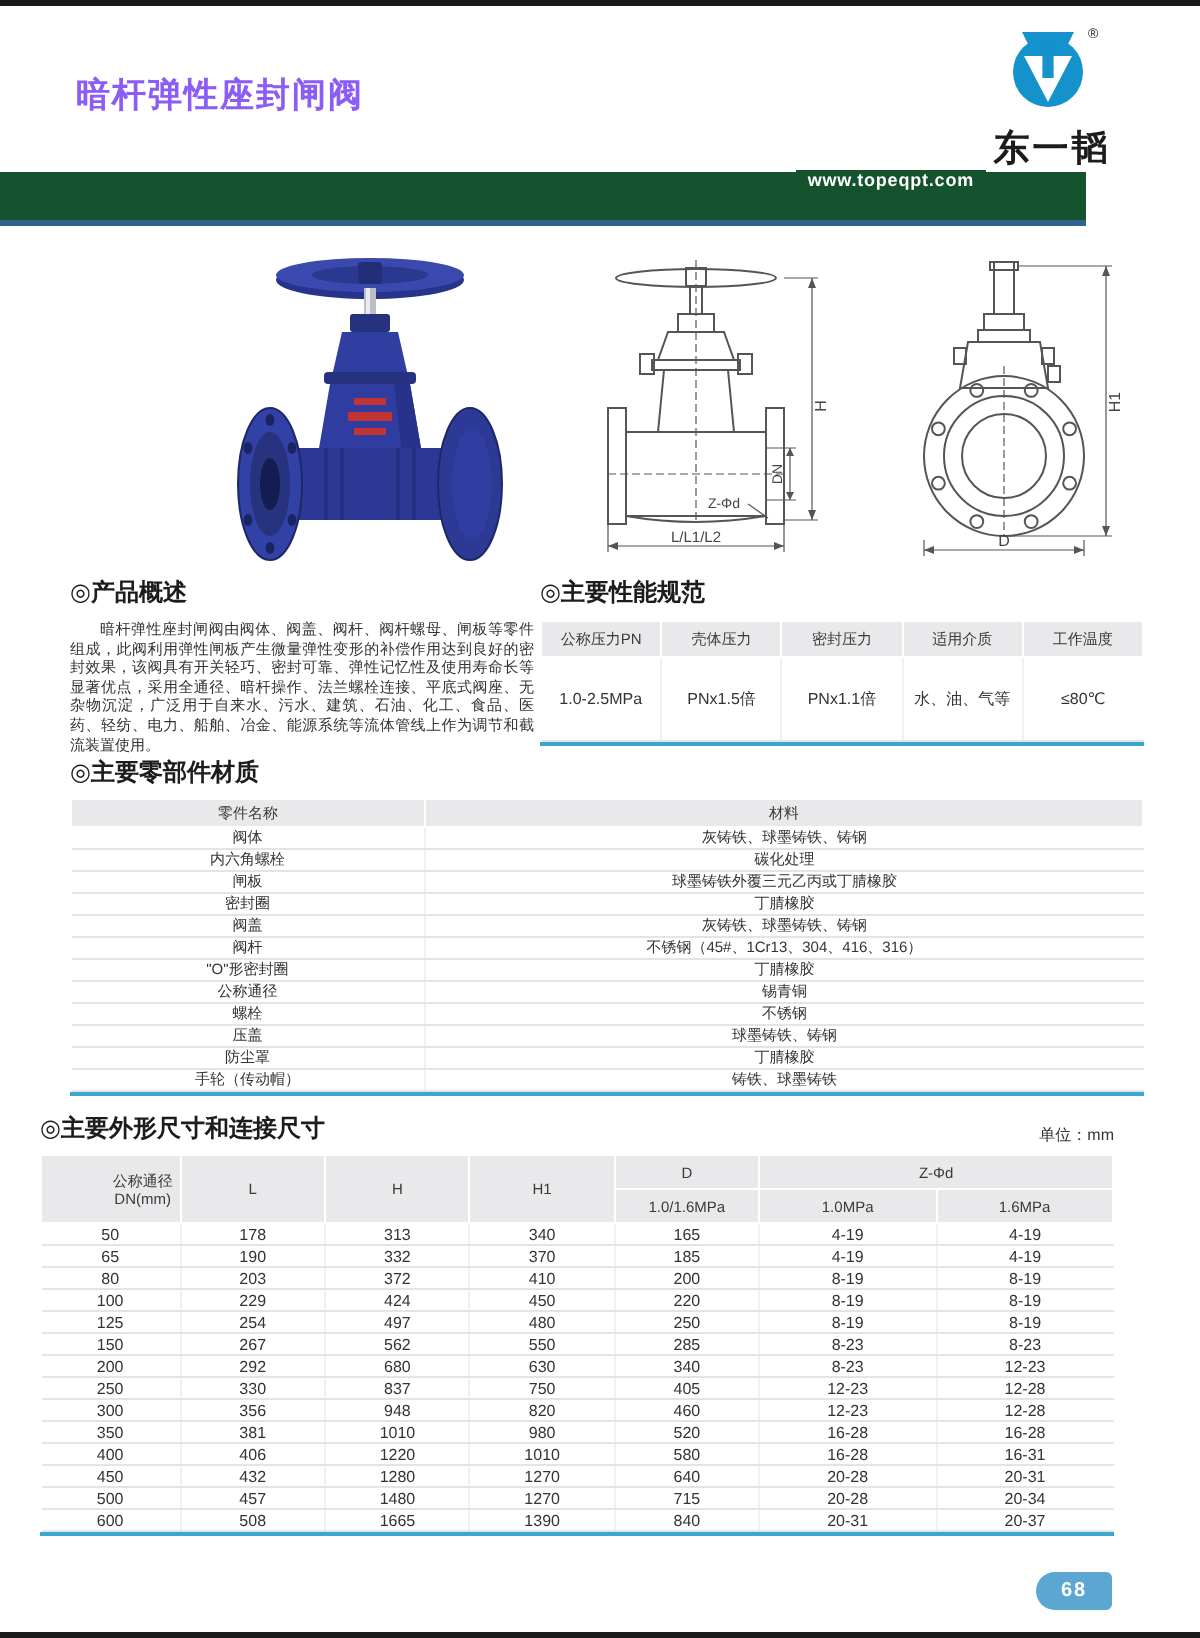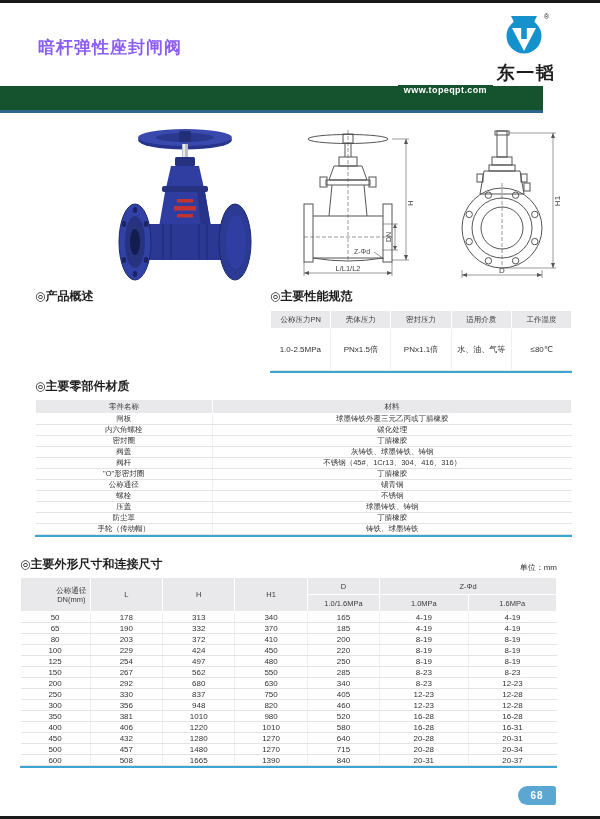--- a/index.html
+++ b/index.html
@@ -192,20 +192,21 @@
         <polygon points="22,147 27,145 27,149"></polygon>
           <polygon points="102,147 97,145 97,149"></polygon>
       </g>
       <text x="120" y="73" font-size="8" transform="rotate(-90 120 73)" text-anchor="middle">H1</text>
       <text x="62" y="145" font-size="8" text-anchor="middle">D</text>
     </svg>
   </div>
 
   <div id="overview">
     <div class="sec-h">◎产品概述</div>
+    <p>暗杆弹性座封闸阀由阀体、阀盖、阀杆、阀杆螺母、闸板等零件组成，此阀利用弹性闸板产生微量弹性变形的补偿作用达到良好的密封效果，该阀具有开关轻巧、密封可靠、弹性记忆性及使用寿命长等显著优点，采用全通径、暗杆操作、法兰螺栓连接、平底式阀座、无杂物沉淀，广泛用于自来水、污水、建筑、石油、化工、食品、医药、轻纺、电力、船舶、冶金、能源系统等流体管线上作为调节和截流装置使用。</p>
   </div>
 
   <div id="performance">
     <div class="sec-h">◎主要性能规范</div>
     <div class="accent-wrap">
       <table>
         <thead>
           <tr>
             <th>公称压力PN</th>
             <th>壳体压力</th>
@@ -236,26 +237,30 @@
             <col class="c2">
           </colgroup>
         <thead>
           <tr>
             <th>零件名称</th>
             <th>材料</th>
           </tr>
         </thead>
         <tbody>
             <tr>
+              <td>阀体</td>
+              <td>灰铸铁、球墨铸铁、铸钢</td>
+            </tr>
+            <tr>
+              <td>内六角螺栓</td>
+              <td>碳化处理</td>
+            </tr>
+            <tr>
               <td>闸板</td>
               <td>球墨铸铁外覆三元乙丙或丁腈橡胶</td>
-            </tr>
-            <tr>
-              <td>内六角螺栓</td>
-              <td>碳化处理</td>
             </tr>
             <tr>
               <td>密封圈</td>
               <td>丁腈橡胶</td>
             </tr>
             <tr>
               <td>阀盖</td>
               <td>灰铸铁、球墨铸铁、铸钢</td>
             </tr>
             <tr>

